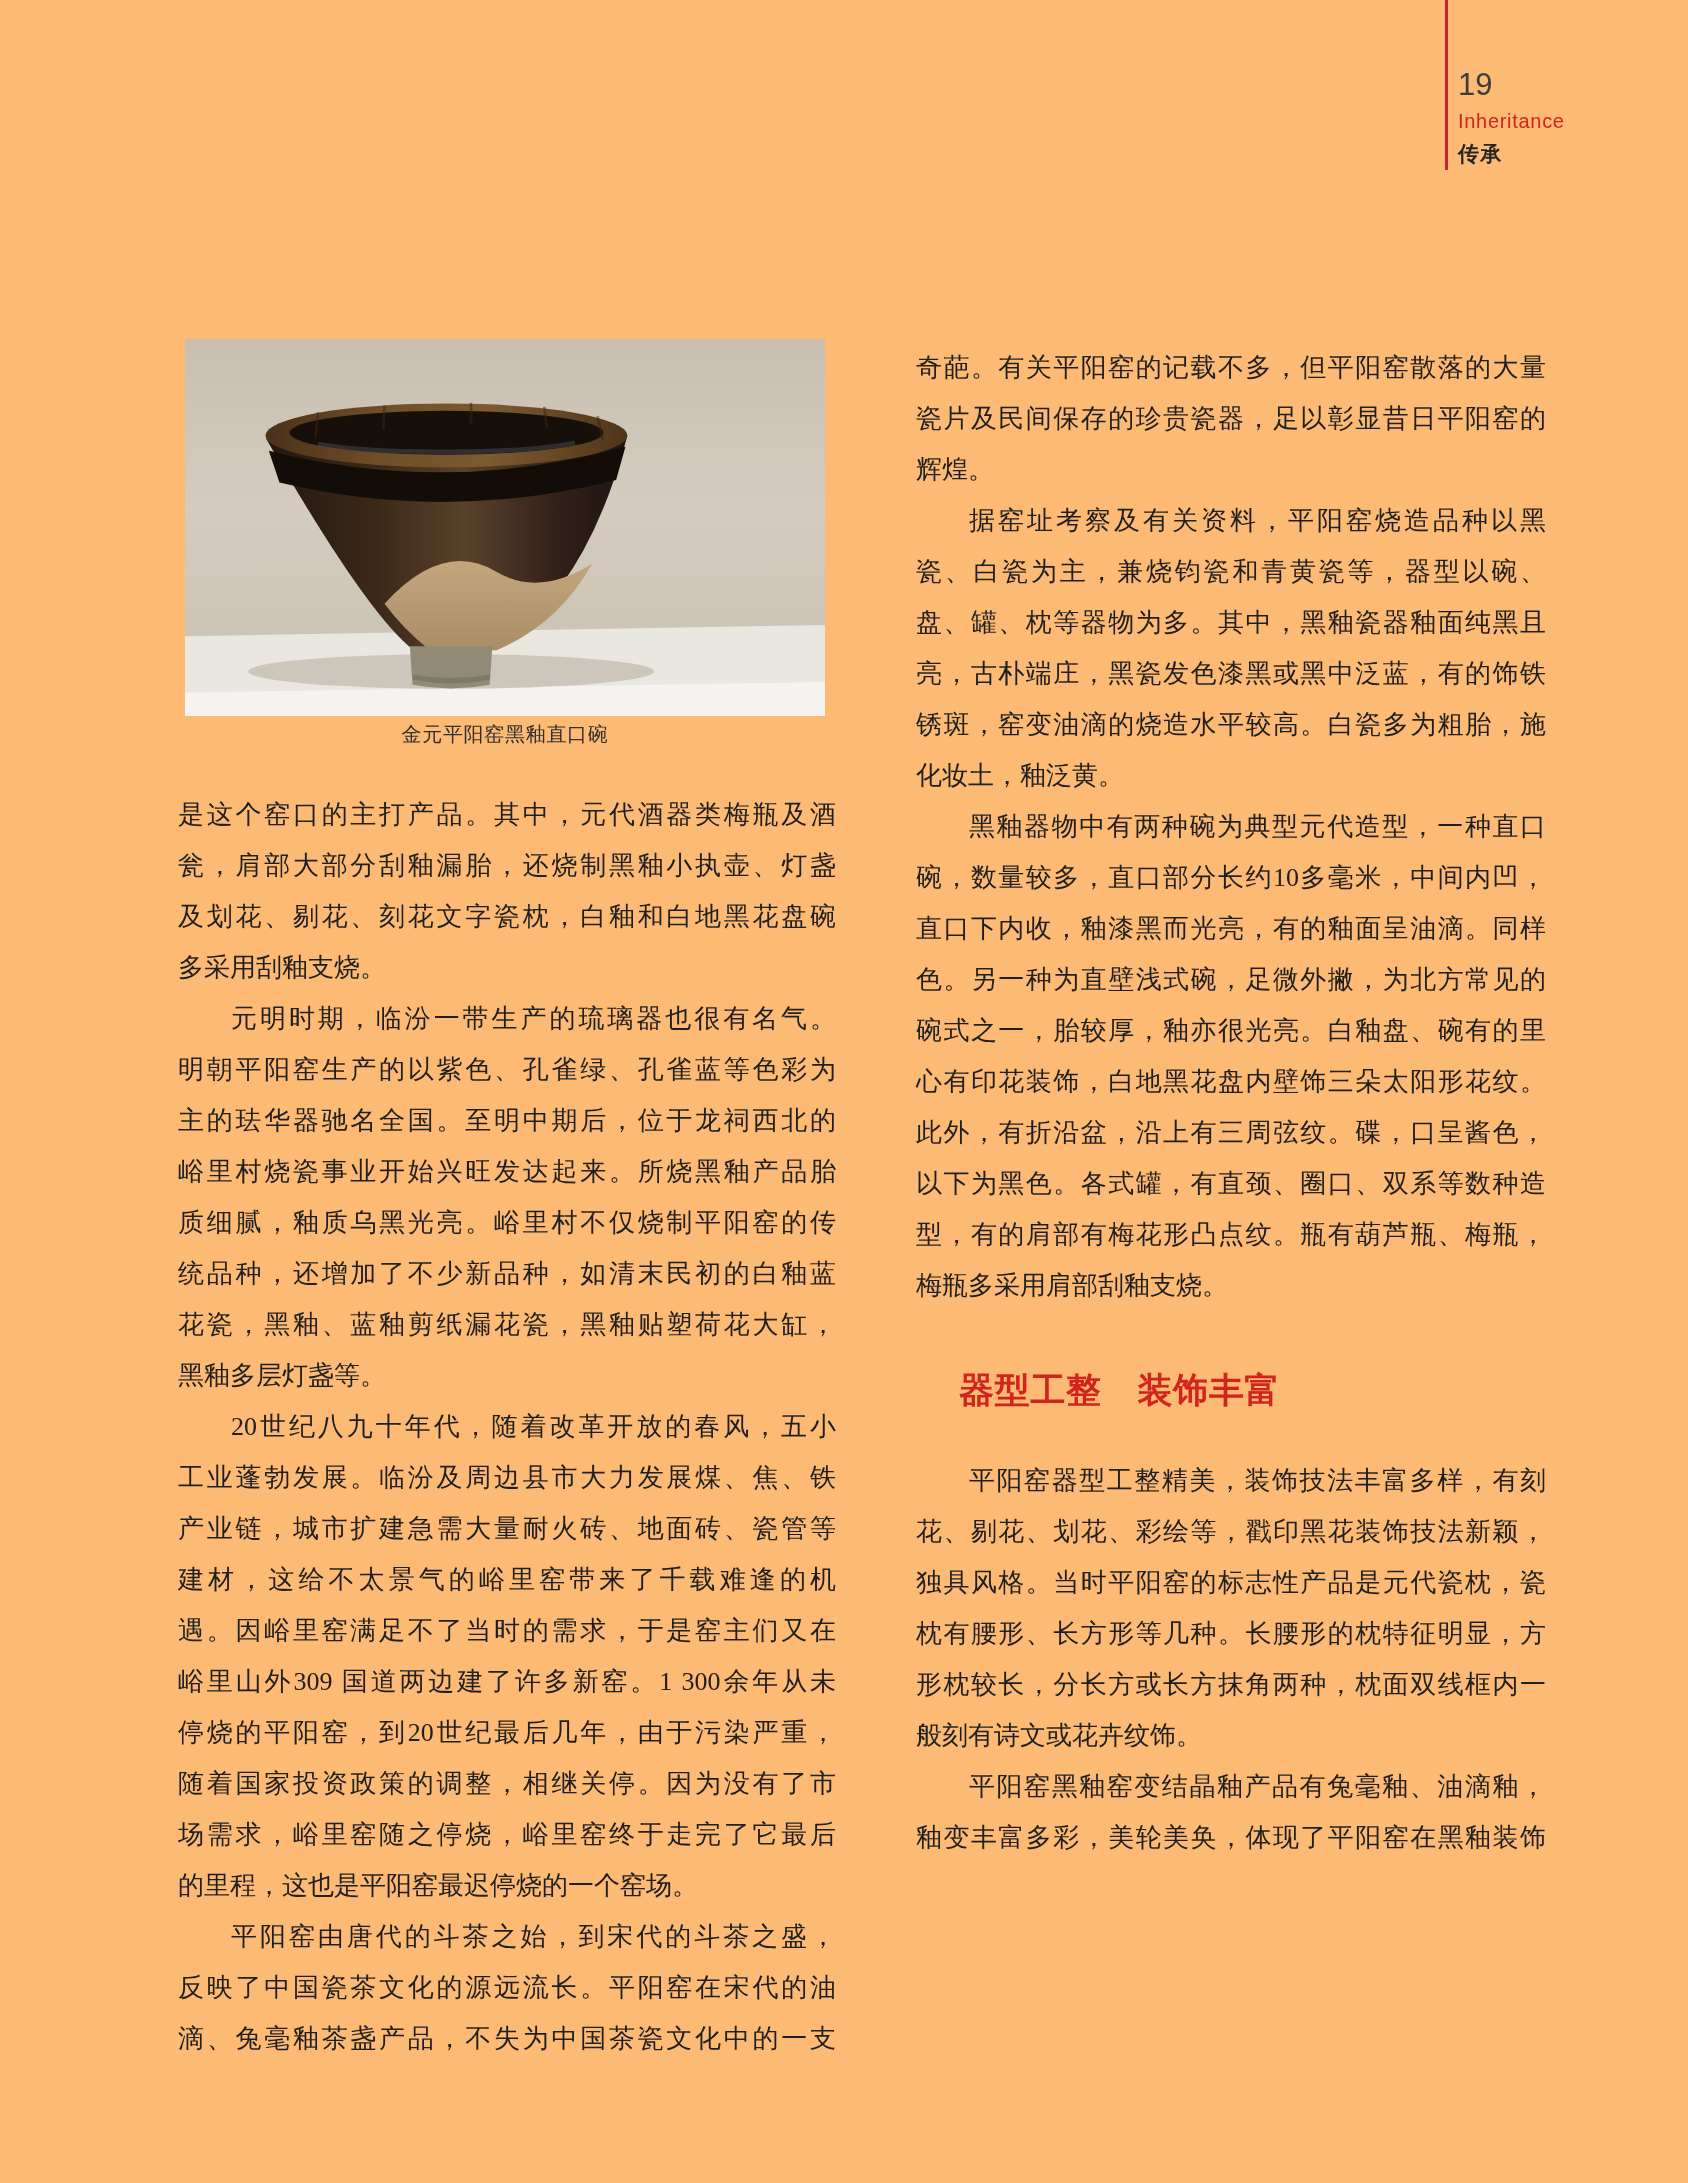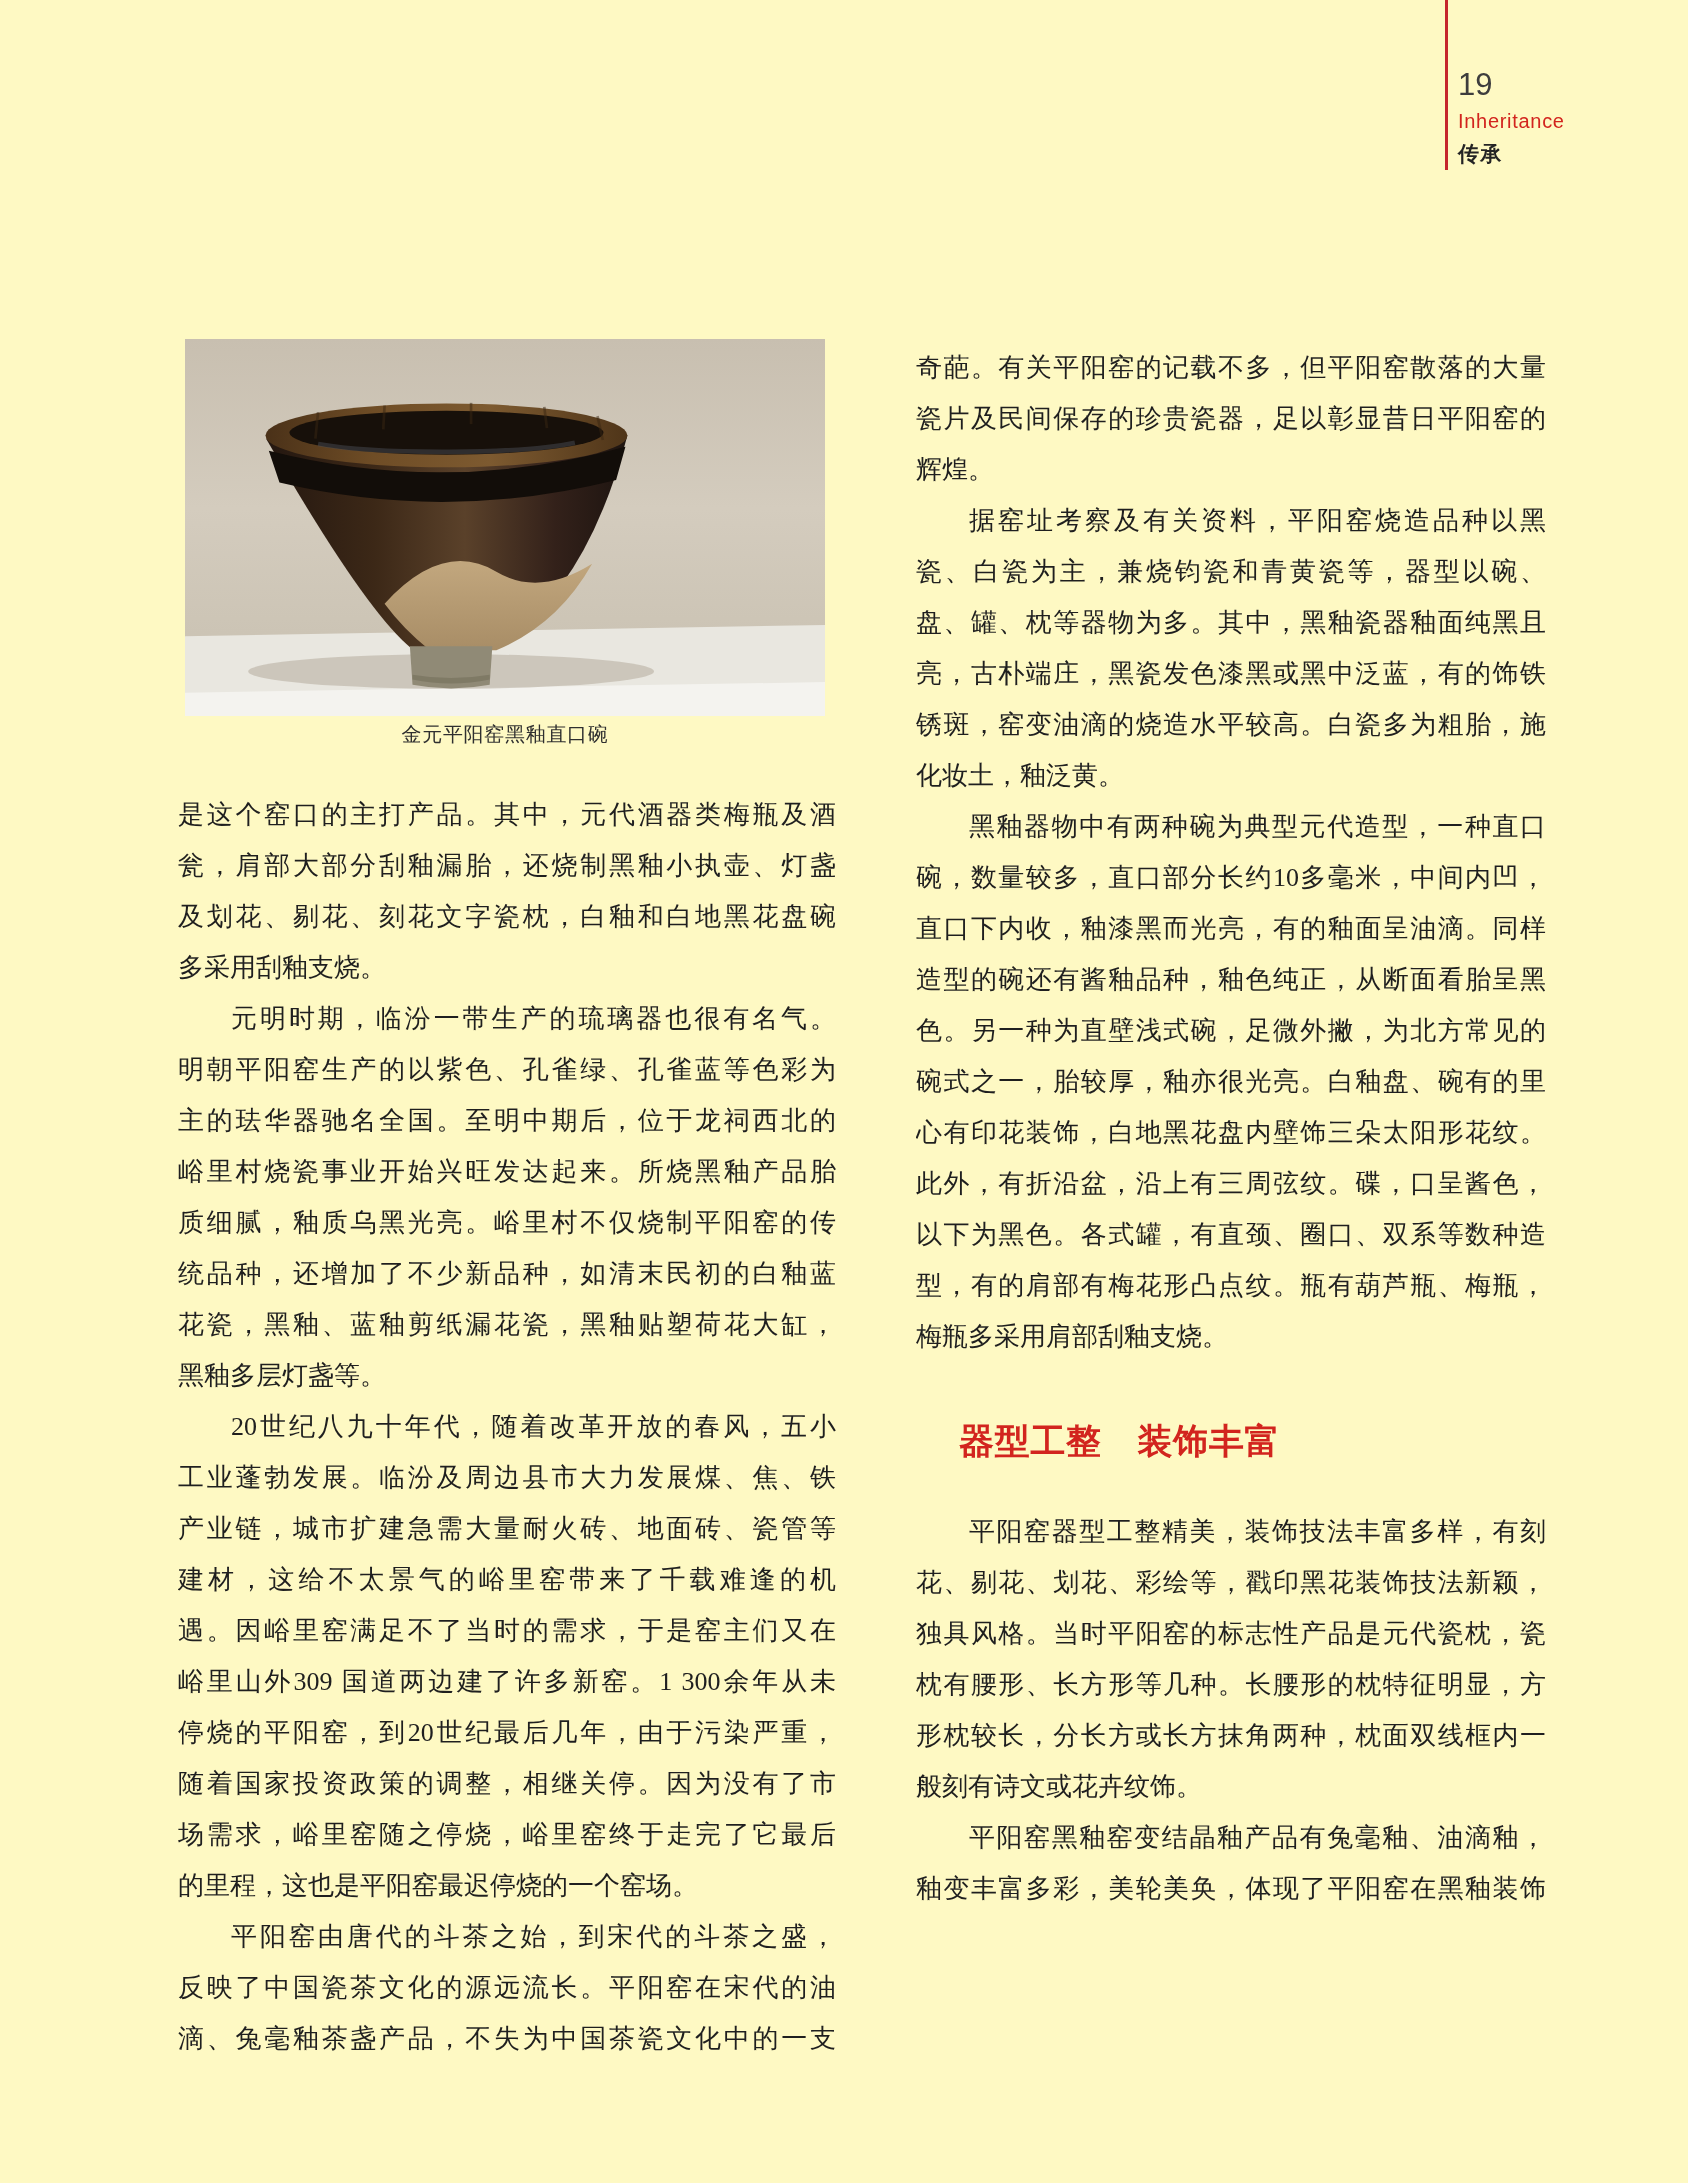--- a/index.html
+++ b/index.html
@@ -1,19 +1,19 @@
 <!DOCTYPE html>
 <html lang="zh" style="--accent-red: #d2241e; --rule-red: #c5262c; --body-text: #1f1f1f; --page-number: #3d3d3d; --section-title: #242424; --caption-text: #2f2f2f;font-size:10.6px"><head>
 <meta charset="utf-8">
 <style>
   html,body{margin:0;padding:0;background:#ffffff;}
   .page{
     position:relative;
     width:1688px;height:2183px;
-    background:#fef9c3;
+    background:#fdba74;
     overflow:hidden;
     font-family:"Liberation Serif","DejaVu Serif",serif;
   }
   
   .header-rule{
     position:absolute;left:1445px;top:0;width:2.7px;height:170px;
     background:var(--rule-red,#c5262c);
   }
   .page-number{
     position:absolute;left:1458px;top:68px;
@@ -172,21 +172,20 @@
         <div class="line fill">瓷、白瓷为主，兼烧钧瓷和青黄瓷等，器型以碗、</div>
         <div class="line fill">盘、罐、枕等器物为多。其中，黑釉瓷器釉面纯黑且</div>
         <div class="line fill">亮，古朴端庄，黑瓷发色漆黑或黑中泛蓝，有的饰铁</div>
         <div class="line fill">锈斑，窑变油滴的烧造水平较高。白瓷多为粗胎，施</div>
         <div class="line">化妆土，釉泛黄。</div>
       </div>
       <div class="para">
         <div class="line fill indent">黑釉器物中有两种碗为典型元代造型，一种直口</div>
         <div class="line fill">碗，数量较多，直口部分长约10多毫米，中间内凹，</div>
         <div class="line fill">直口下内收，釉漆黑而光亮，有的釉面呈油滴。同样</div>
-        <div class="line fill">造型的碗还有酱釉品种，釉色纯正，从断面看胎呈黑</div>
         <div class="line fill">色。另一种为直壁浅式碗，足微外撇，为北方常见的</div>
         <div class="line fill">碗式之一，胎较厚，釉亦很光亮。白釉盘、碗有的里</div>
         <div class="line fill">心有印花装饰，白地黑花盘内壁饰三朵太阳形花纹。</div>
         <div class="line fill">此外，有折沿盆，沿上有三周弦纹。碟，口呈酱色，</div>
         <div class="line fill">以下为黑色。各式罐，有直颈、圈口、双系等数种造</div>
         <div class="line fill">型，有的肩部有梅花形凸点纹。瓶有葫芦瓶、梅瓶，</div>
         <div class="line">梅瓶多采用肩部刮釉支烧。</div>
       </div>
       <div class="col-heading">器型工整　装饰丰富</div>
       <div class="para">

